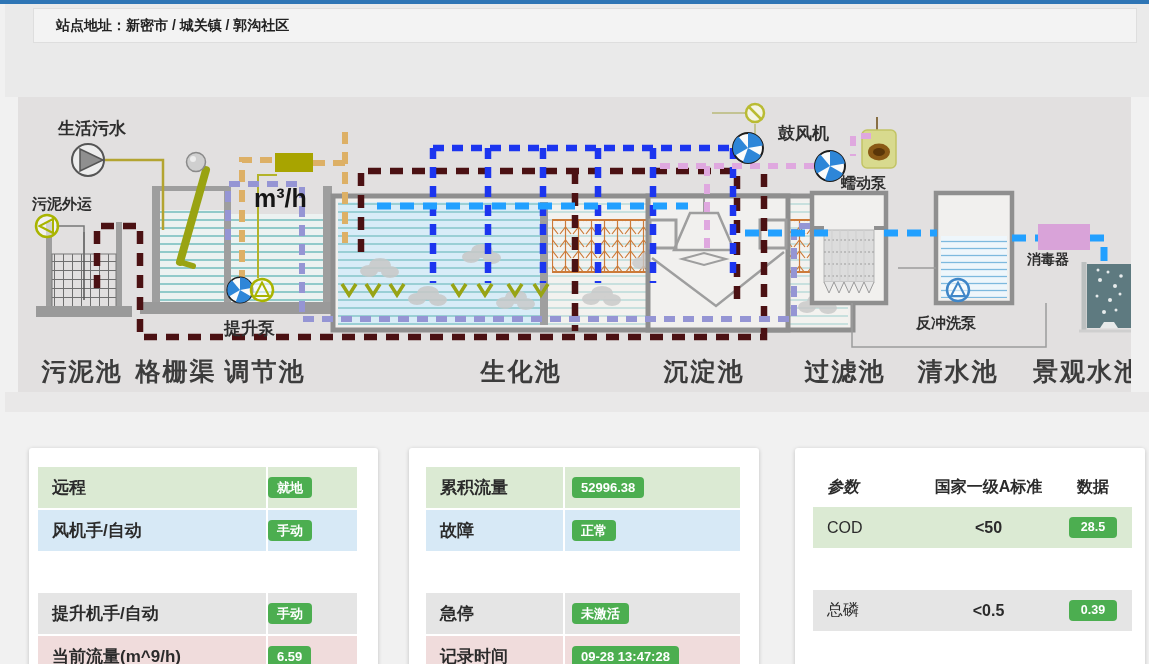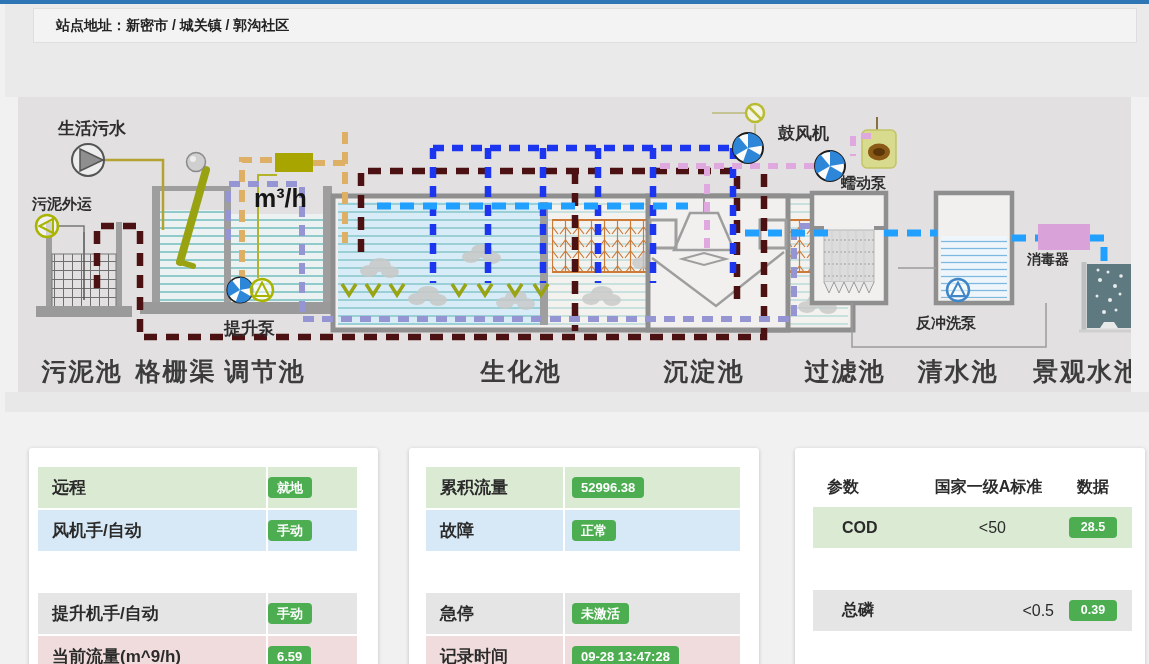--- a/index.html
+++ b/index.html
@@ -28,26 +28,26 @@
   .card3 .tbl{left:18px;width:319px;}
   .row{display:flex;align-items:center;height:43px;border-bottom:2px solid #fff;box-sizing:border-box;}
   .row .lab{flex:1;padding-left:14px;font-size:17px;font-weight:bold;color:#2b2b2b;}
   .vcol1{width:91px;height:100%;border-left:2px solid #fff;display:flex;align-items:center;justify-content:flex-start;box-sizing:border-box;}
   .vcol2{width:177px;height:100%;border-left:2px solid #fff;display:flex;align-items:center;box-sizing:border-box;padding-left:7px;}
   .badge{background:#4cae50;color:#fff;font-size:13px;font-weight:bold;border-radius:4px;
          padding:4px 9px;line-height:1;white-space:nowrap;}
   .bg-green{background:#dbead3;gap:48px;} .bg-blue{background:#d7e9f6;}
   .bg-yellow{background:#e5e5e5;margin-top:40px;} .bg-pink{background:#f0dcdc;}
   .qhead{display:flex;align-items:center;height:40px;background:#fff;}
-  .qhead .h1{width:110px;padding-left:14px;font-size:16px;font-weight:bold;color:#2b2b2b;box-sizing:border-box;}
+  .qhead .h1{width:110px;padding-left:14px;font-size:16px;font-weight:bold;color:#2b2b2b;box-sizing:border-box;font-style:italic;}
   .qhead .h2{flex:1;text-align:center;font-size:16px;font-weight:bold;color:#2b2b2b;}
   .qhead .h3{width:78px;text-align:center;font-size:16px;font-weight:bold;color:#2b2b2b;}
   .qrow{display:flex;align-items:center;height:43px;border-bottom:2px solid #fff;box-sizing:border-box;}
-  .qrow .c1{width:110px;padding-left:29px;font-size:16px;font-weight:bold;color:#2b2b2b;box-sizing:border-box;}
-  .qrow .c2{flex:1;text-align:right;font-size:16px;font-weight:normal;color:#2b2b2b;}
+  .qrow .c1{width:110px;padding-left:14px;font-size:16px;font-weight:normal;color:#2b2b2b;box-sizing:border-box;}
+  .qrow .c2{flex:1;text-align:center;font-size:16px;font-weight:bold;color:#2b2b2b;}
   .qrow .c3{width:78px;display:flex;justify-content:center;}
   .badge-sm{background:#4cae50;color:#fff;font-size:12.5px;font-weight:bold;border-radius:4px;padding:4px 12px;line-height:1;}
 </style>
 </head>
 <body>
 
 <div class="page">
   <div class="topbar"></div>
   <div class="upperzone"></div>
   <div class="sitebox">

